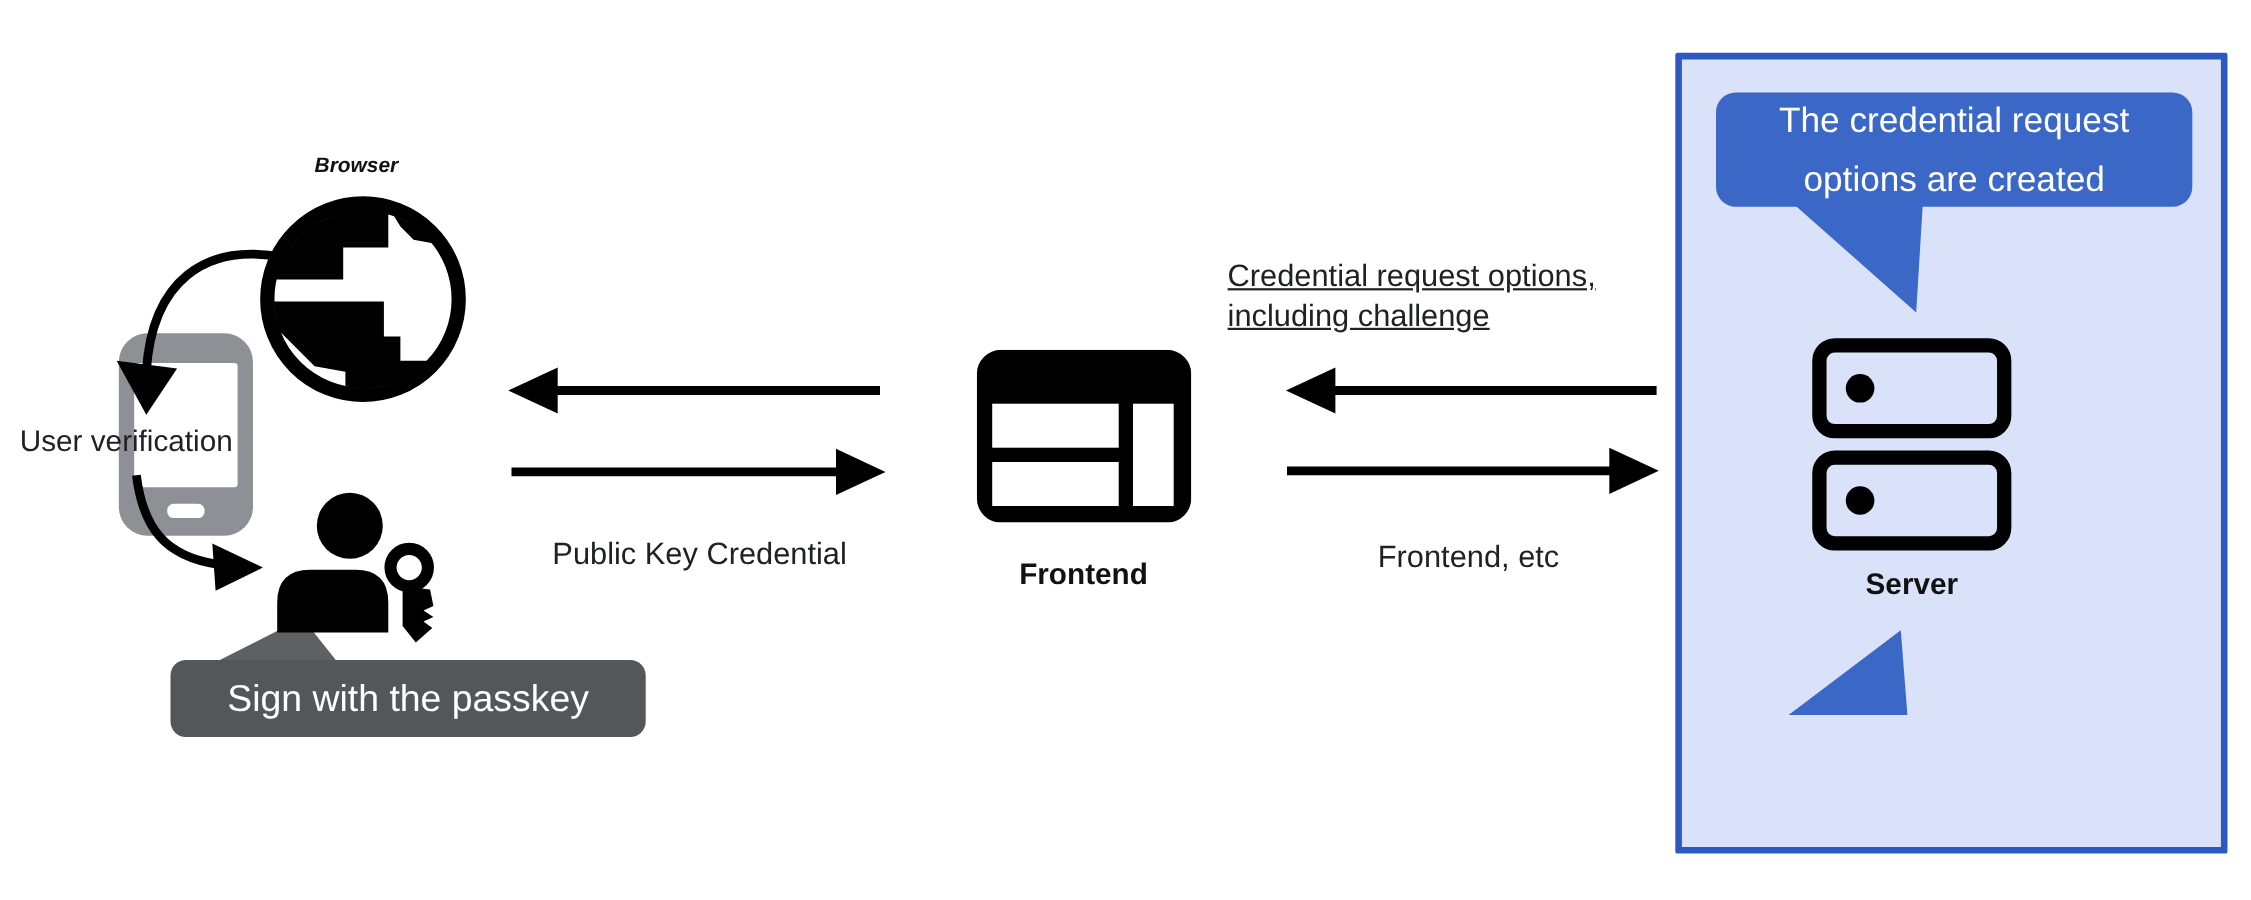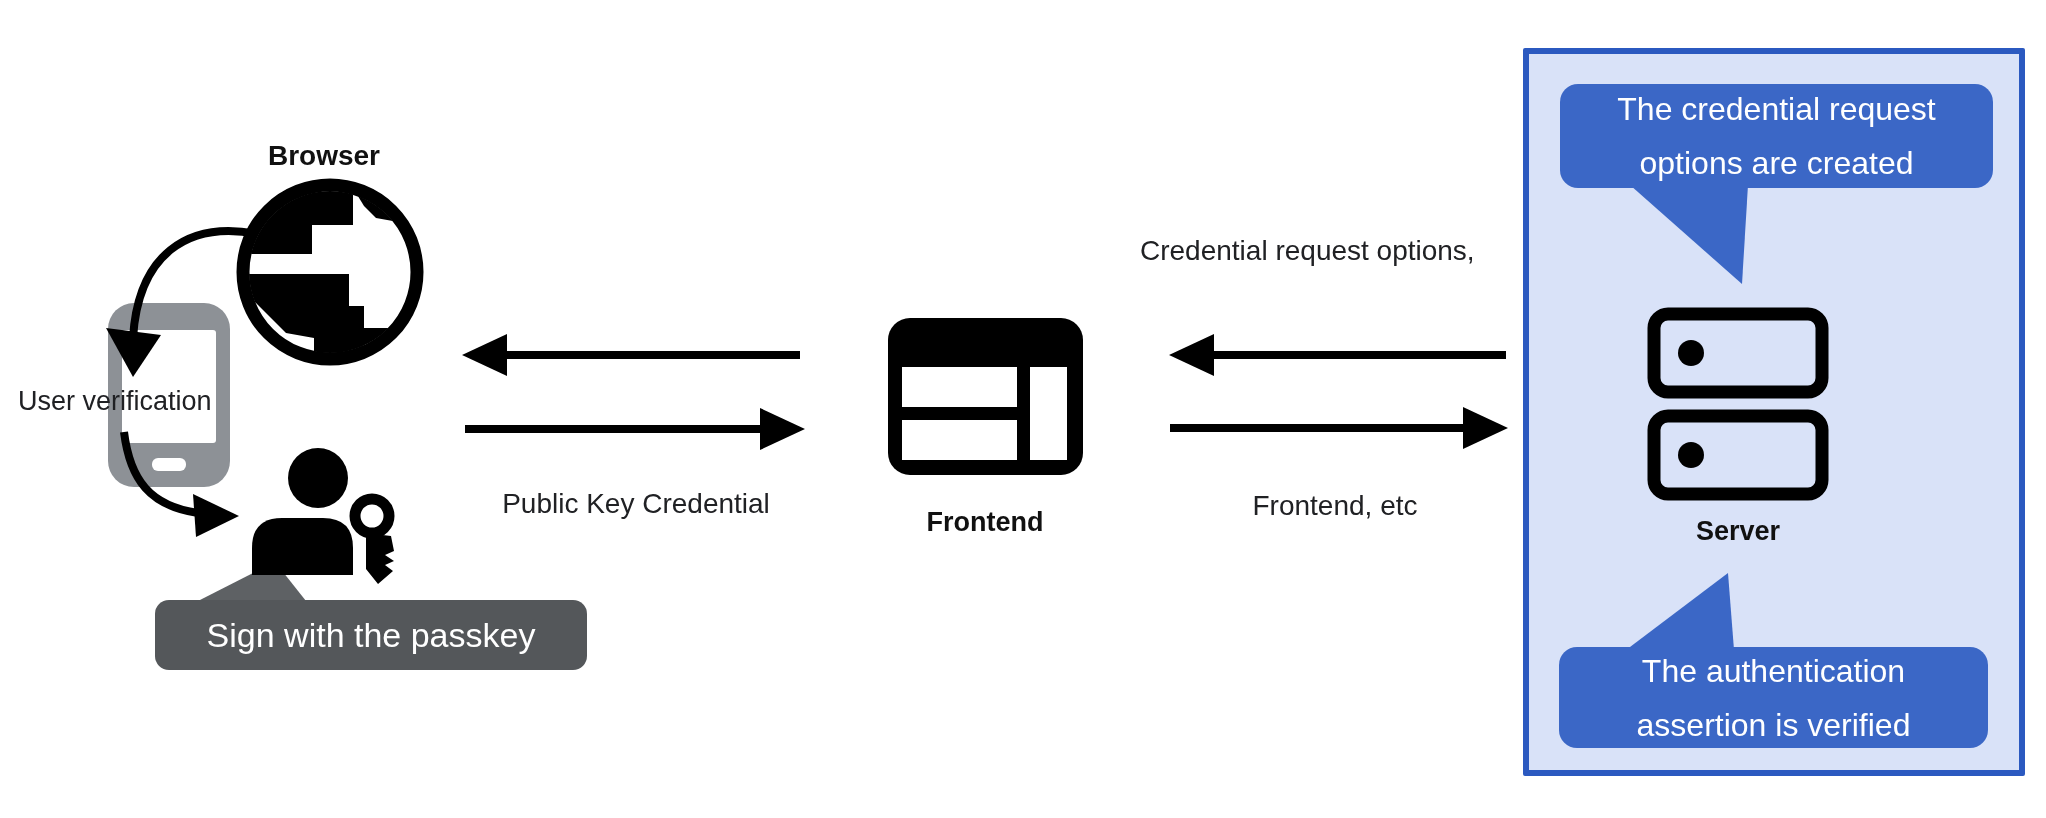--- a/index.html
+++ b/index.html
@@ -5,41 +5,41 @@
   html,body{margin:0;padding:0;background:#fff;}
   .canvas{
     position:relative;width:2046px;height:818px;background:#ffffff;overflow:hidden;
     font-family:"Liberation Sans",sans-serif;color:#202124;
   }
   .abs{position:absolute;}
   .z1{z-index:1}.z2{z-index:2}.z3{z-index:3}
 
   
   .browser-label{left:234px;top:140px;width:180px;text-align:center;
-    font-size:28px;font-weight:bold;color:#111;}
+    font-size:19px;font-weight:bold;color:#111;font-style:italic;}
   .globe{left:236px;top:178px;}
   .phone{left:108px;top:303px;width:122px;height:184px;background:#8d9196;border-radius:26px;}
   .phone-screen{position:absolute;left:14px;top:27px;width:94px;height:113px;background:#fff;border-radius:3px;}
   .phone-bar{position:absolute;left:44px;top:155px;width:34px;height:13px;background:#fff;border-radius:6px;}
   .user-verification{left:18px;top:386px;font-size:27px;color:#202124;white-space:nowrap;}
   .person{left:250px;top:445px;}
   .tooltip{left:125px;top:600px;width:432px;height:70px;background:#54575a;border-radius:14px;
     display:flex;align-items:center;justify-content:center;margin-left:30px;}
   .tooltip span{color:#fff;font-size:34px;}
 
   
   .code-call{left:458px;top:271px;font-family:"DejaVu Sans Mono",monospace;
     font-size:26px;color:#1b1b1b;white-space:nowrap;}
   .public-key{left:486px;top:488px;width:300px;text-align:center;font-size:28px;}
   .frontend-label{left:885px;top:507px;width:200px;text-align:center;
     font-size:27px;font-weight:bold;color:#111;}
   .frontend{left:888px;top:318px;}
 
   
-  .cred-request{left:1140px;top:233px;font-size:28px;line-height:36px;}
+  .cred-request{left:1116px;top:233px;font-size:28px;line-height:36px;text-decoration:underline;}
   .signature{left:1235px;top:490px;width:200px;text-align:center;font-size:28px;}
   .server-panel{left:1523px;top:48px;width:502px;height:728px;box-sizing:border-box;
     background:#d9e2f8;border:6px solid #2b59c0;border-radius:2px;}
   .bubble{background:#3b67c6;border-radius:18px;display:flex;flex-direction:column;
     align-items:center;justify-content:center;color:#fff;font-size:32px;line-height:44px;text-align:center;gap:10px;}
   .bubble-top{left:1560px;top:84px;width:433px;height:104px;}
   .bubble-bottom{left:1559px;top:647px;width:429px;height:101px;}
   .server-label{left:1638px;top:516px;width:200px;text-align:center;
     font-size:27px;font-weight:bold;color:#111;}
   .server{left:1646px;top:306px;}
@@ -133,36 +133,33 @@
     <rect x="0" y="0" width="195" height="157" rx="22" fill="#000"></rect>
     <rect x="14" y="49" width="115" height="40" fill="#fff"></rect>
     <rect x="14" y="102" width="115" height="40" fill="#fff"></rect>
     <rect x="142" y="49" width="37" height="93" fill="#fff"></rect>
   </svg>
 
   <div class="abs z3 frontend-label">Frontend</div>
 
   <div class="abs z3 cred-request">
     <div>Credential request options,</div>
+    <div>including challenge</div>
   </div>
 
   <div class="abs z3 signature">Frontend, etc</div>
 
   <div class="abs z3 bubble bubble-top">
     <div>The credential request</div>
     <div>options are created</div>
   </div>
 
   <svg class="abs z3 server" width="184" height="196" viewBox="0 0 184 196">
     <rect x="8" y="8" width="168" height="78" rx="14" fill="none" stroke="#000" stroke-width="13"></rect>
     <rect x="8" y="110" width="168" height="78" rx="14" fill="none" stroke="#000" stroke-width="13"></rect>
     <circle cx="45" cy="47" r="13" fill="#000"></circle>
     <circle cx="45" cy="149" r="13" fill="#000"></circle>
   </svg>
 
   <div class="abs z3 server-label">Server</div>
 
-  <div class="abs z3 bubble bubble-bottom">
-    <div>The authentication</div>
-    <div>assertion is verified</div>
-  </div>
 
 </div>
 
 </body></html>

